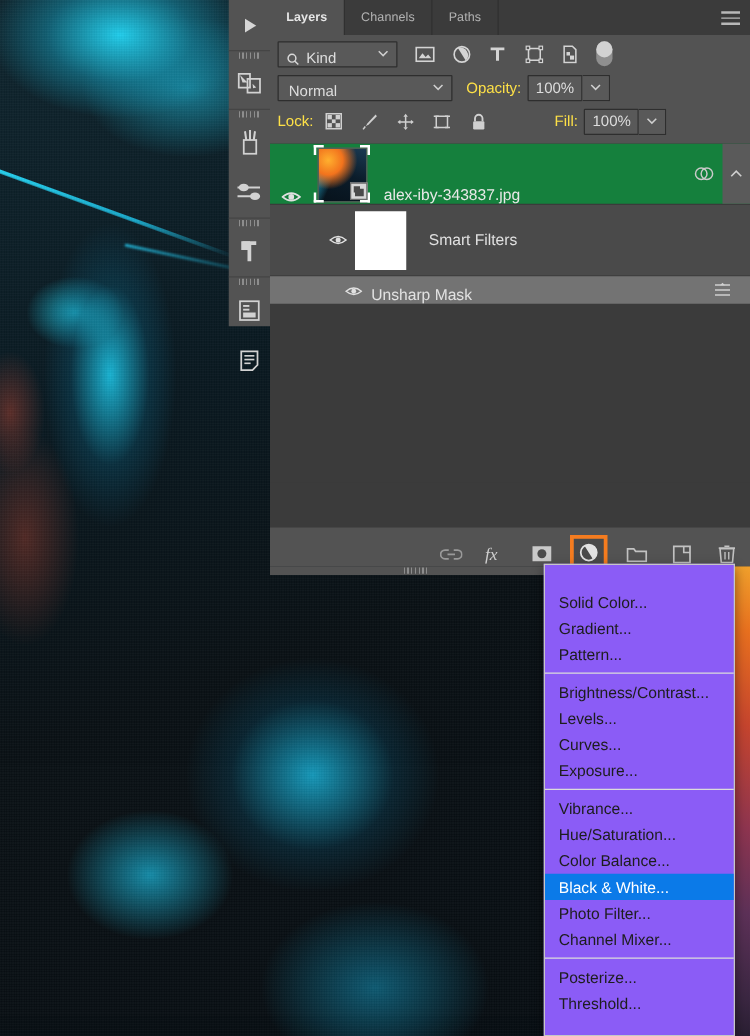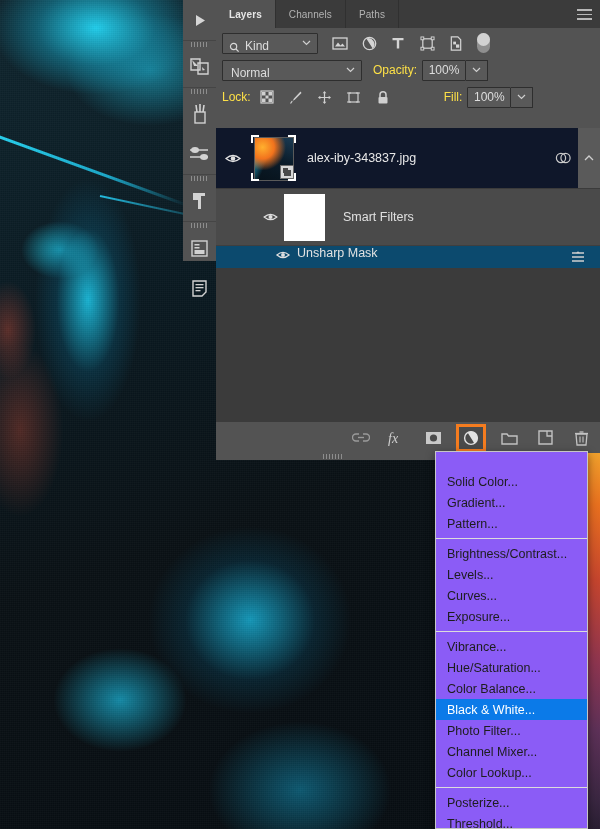--- a/index.html
+++ b/index.html
@@ -77,21 +77,21 @@
     padding: 0 13px; display:flex; align-items:center;
     font-size: 10px; color: #b3b3b3; letter-spacing: .1px;
     border-right: 1px solid #303030;
   }
   .tab.active { background: #535353; color: #e6e6e6; font-weight: bold; }
   .hamburger { position:absolute; right: 8px; top: 9px; width: 15px; height: 11px; }
   .hamburger i { display:block; height:1.5px; background:#b8b8b8; margin-bottom:3px; }
 
   .ctrls { background: #535353; padding: 4px 6px 5px 6px; }
   .row { display:flex; align-items:center; height: 22px; margin-bottom: 5px; }
-  .row:last-child { margin-bottom: 15px; }
+  .row:last-child { margin-bottom: 2px; }
 
   .select {
     height: 21px; background: #595959; border:1px solid #2e2e2e;
     display:flex; align-items:flex-end; border-radius: 1px;
     color:#ddd; font-size: 12px; position: relative;
   }
   .select.kind { width: 96px; padding-left: 6px; }
   .select.blend { width: 140px; padding-left: 8px; }
   .sel-caret { position:absolute; right: 6px; top: 50%; transform: translateY(-50%); }
   .kind-label { margin-left: 5px; }
@@ -120,21 +120,21 @@
     width: 22px; height: 21px; background:#595959; border:1px solid #2e2e2e; border-left:none;
     display:flex; align-items:center; justify-content:center; border-radius:0 1px 1px 0;
   }
   .lock-lbl { margin-right: 8px; }
   .lock-icons { display:flex; align-items:center; gap: 13px; }
   .lock-icons .li { width:16px; height:16px; display:flex; align-items:center; justify-content:center; }
 
   
   .list { background: #3b3b3b; height: 271px; position: relative; }
   .layer-row {
-    height: 61px; background: #0f172a; display:flex; align-items:center; position:relative;
+    height: 49px; background: #15803d; display:flex; align-items:flex-end; position:relative;
     border-bottom: 1px solid #3b3b3b;
   }
   .eye-cell { width: 34px; display:flex; align-items:center; justify-content:center; }
   .thumb-wrap { position: relative; width: 47px; height: 47px; margin-left: 1px; }
   .thumb {
     position:absolute; left: 4px; top: 3px; width: 38px; height: 42px;
     background-image:
       radial-gradient(circle at 20% 22%, #ffb02e 0%, #f2731d 26%, rgba(180,60,20,0) 52%),
       linear-gradient(115deg, rgba(40,200,240,.9) 8%, rgba(10,60,90,0) 40%),
       linear-gradient(200deg, #1a3a52 0%, #0b1c2a 48%, #07121b 100%);
@@ -162,30 +162,30 @@
 
   .sf-row {
     height: 57px; background:#4a4a4a; display:flex; align-items:center;
     padding-left: 42px; position:relative; border-bottom:1px solid #3f3f3f;
   }
   .sf-eye { width: 24px; display:flex; align-items:center; justify-content:center; }
   .sf-mask { width: 41px; height: 47px; background:#fff; margin-left: 2px; }
   .sf-label { margin-left: 18px; font-size: 12.5px; color:#e0e0e0; }
 
   .filter-row {
-    height: 22px; background:#0c4a6e; display:flex; align-items:flex-start;
+    height: 22px; background:#737373; display:flex; align-items:flex-end;
     padding-left: 60px; position:relative;
   }
   .filter-name { margin-left: 7px; font-size: 12.5px; color:#e2e2e2; }
   .filter-settings { position:absolute; right: 14px; top: 4px; }
 
   
   .btnbar {
     position:absolute; left:0; bottom: 0; width: 100%; height: 31px;
-    background:#535353; display:flex; align-items:center; justify-content:flex-end;
+    background:#535353; display:flex; align-items:flex-end; justify-content:flex-end;
     padding-right: 9px; gap: 16px;
   }
   .bb { width: 20px; height: 20px; display:flex; align-items:center; justify-content:center; position:relative; }
   .bb.hl { outline: 3px solid #f57c1f; background:#4a4a4a; width: 24px; height: 22px; }
 
   .panel-grip {
     position:absolute; left: 216px; top: 453px; width: 233px; height: 7px;
     background:#535353; display:flex; align-items:center; justify-content:center;
   }
   .panel-grip i {
@@ -583,23 +583,20 @@
     </div>
     <div class="mi sel">
       <span>Black &amp; White...</span>
     </div>
     <div class="mi">
       <span>Photo Filter...</span>
     </div>
     <div class="mi">
       <span>Channel Mixer...</span>
     </div>
-    <div class="mi">
-      <span>Color Lookup...</span>
-    </div>
 
     <div class="msep"></div>
 
     <div class="mi">
       <span>Posterize...</span>
     </div>
     <div class="mi">
       <span>Threshold...</span>
     </div>
 

